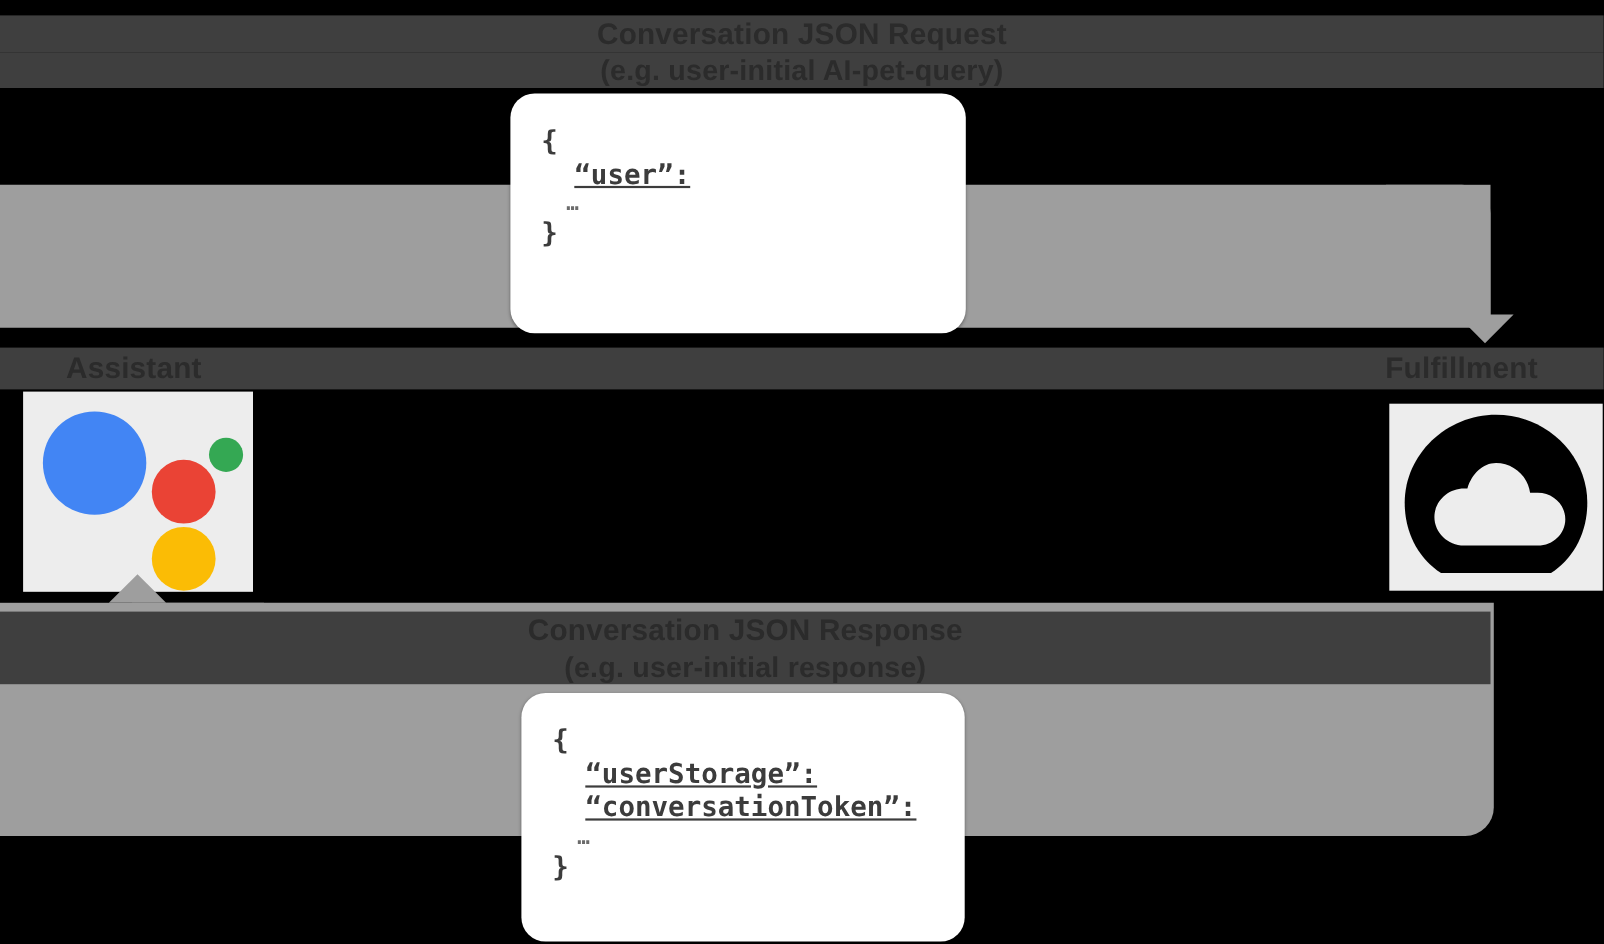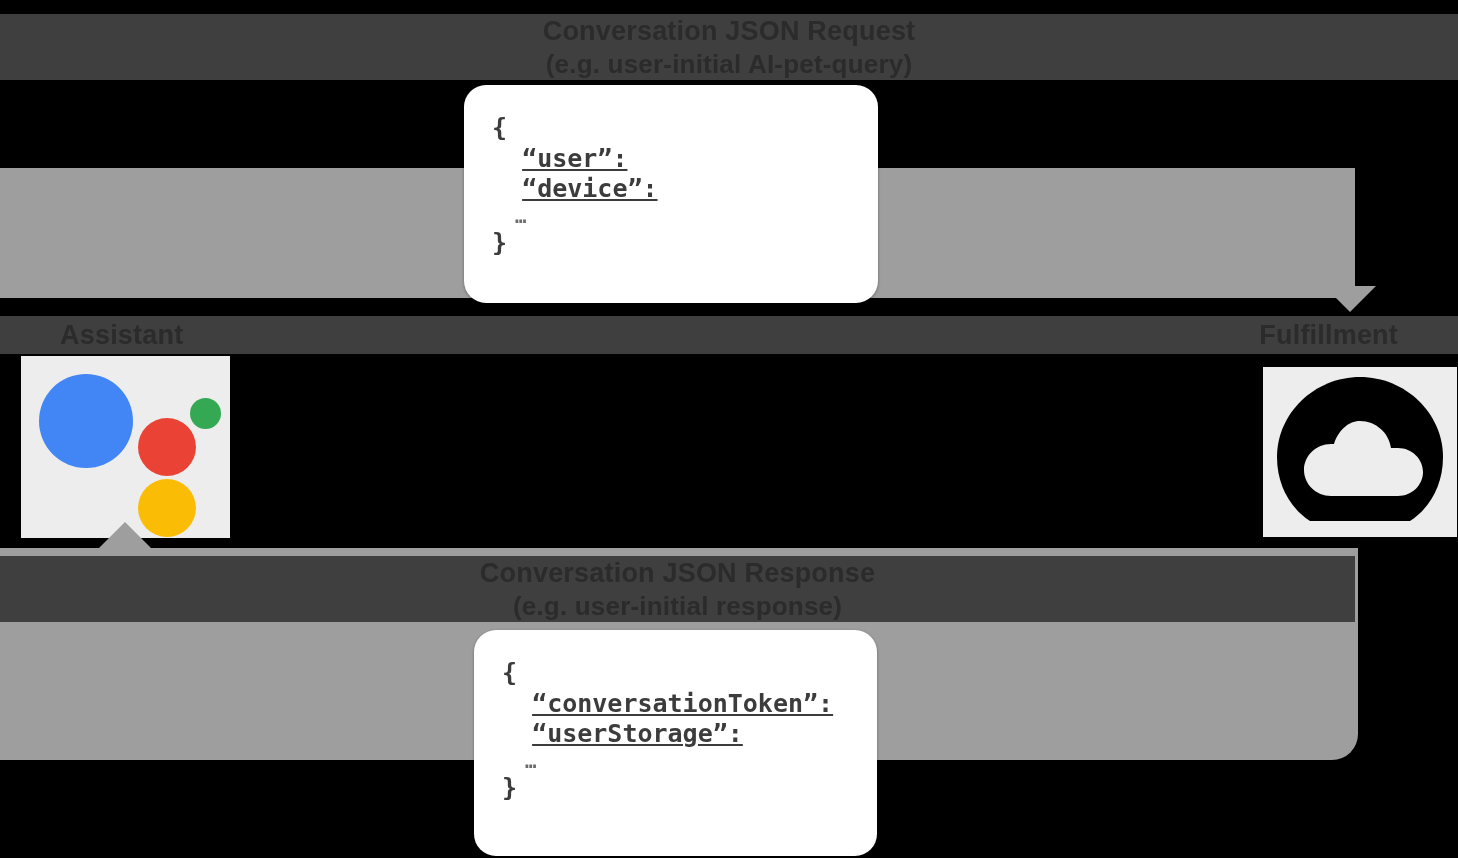--- a/index.html
+++ b/index.html
@@ -181,21 +181,20 @@
   <div class="label-strip" id="strip-top">
     <span>Conversation JSON Request</span>
   </div>
   <div class="label-strip" id="strip-top-sub">
     <span>(e.g. user-initial AI-pet-query)</span>
   </div>
 
   <div class="code-card" id="code-request">
     <div class="code-line">{</div>
     <div class="code-line code-indent">“user”:</div>
-    <div class="code-line code-indent">“device”:</div>
     <div class="code-line code-ellipsis">…</div>
     <div class="code-line">}</div>
   </div>
 
   <div class="label-strip" id="strip-mid">
     <span>Assistant</span>
     <span>Fulfillment</span>
   </div>
 
   <div class="icon-tile" id="tile-assistant">
@@ -218,19 +217,19 @@
 
   <div class="label-strip" id="strip-bot">
     <span>Conversation JSON Response</span>
   </div>
   <div class="label-strip" id="strip-bot-sub">
     <span>(e.g. user-initial response)</span>
   </div>
 
   <div class="code-card" id="code-response">
     <div class="code-line">{</div>
+    <div class="code-line code-indent">“userStorage”:</div>
     <div class="code-line code-indent">“conversationToken”:</div>
-    <div class="code-line code-indent">“userStorage”:</div>
     <div class="code-line code-ellipsis">…</div>
     <div class="code-line">}</div>
   </div>
 
 </div>
 
 </body></html>

